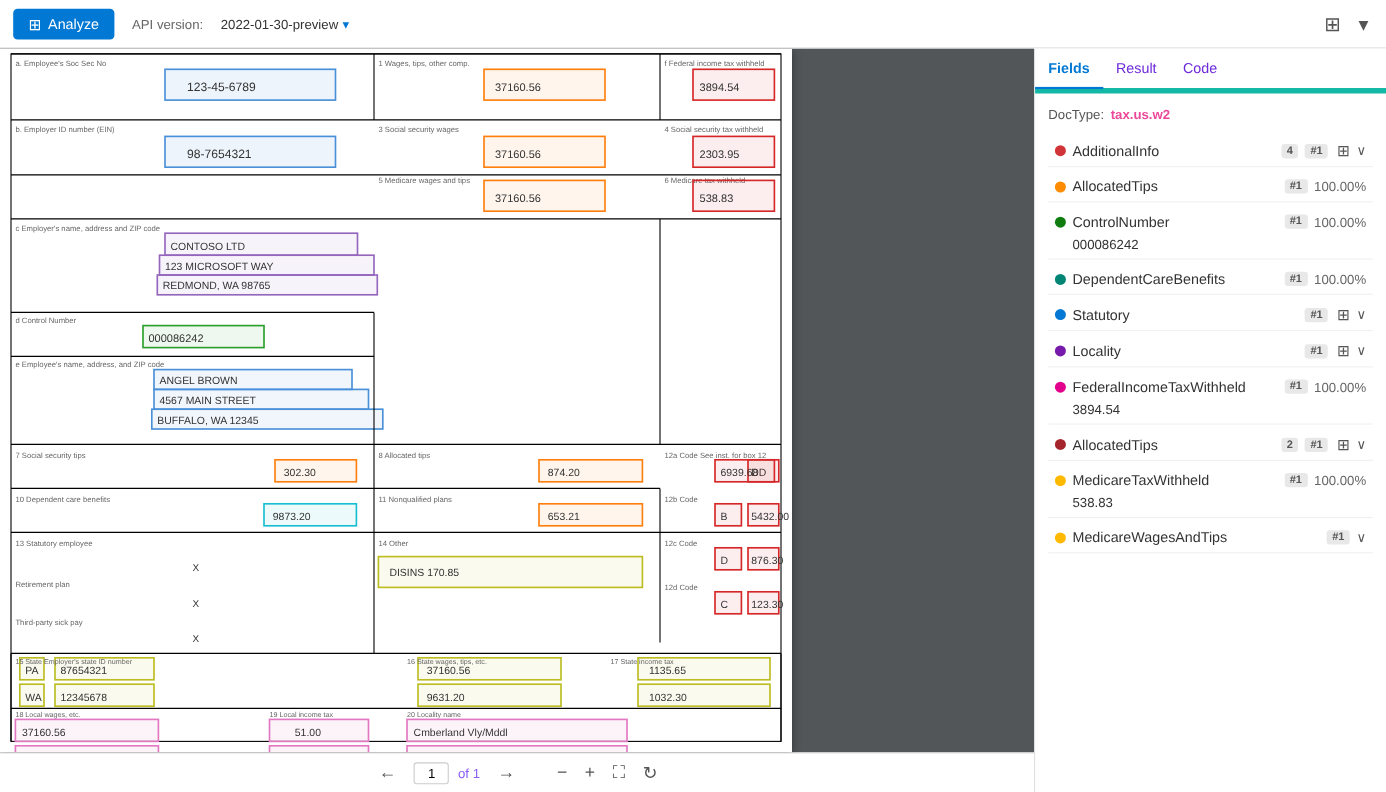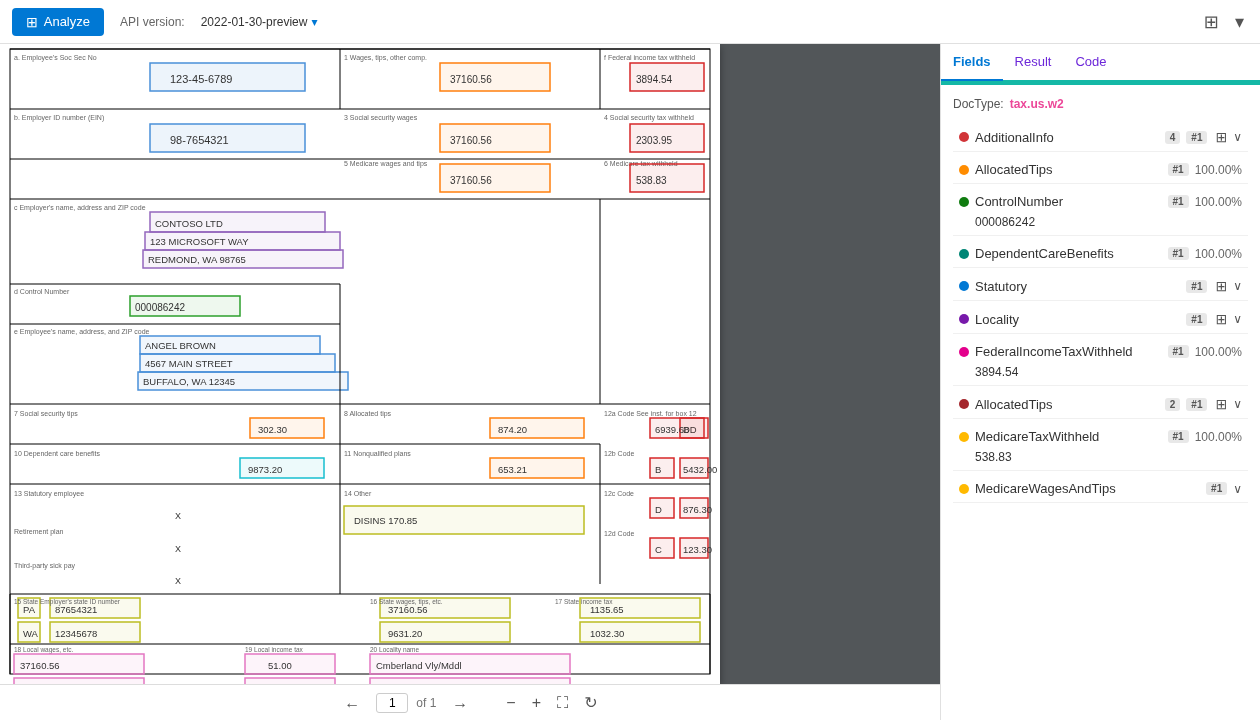--- a/index.html
+++ b/index.html
@@ -45,21 +45,21 @@
     }
 
     
     .doc-nav {
       height: 36px; background: #fff; border-top: 1px solid #ddd;
       display: flex; align-items: center; justify-content: center; gap: 8px;
       flex-shrink: 0;
     }
     .nav-btn { background: none; border: none; cursor: pointer; font-size: 16px; color: #555; padding: 4px 8px; }
     .page-input { width: 32px; text-align: center; border: 1px solid #ccc; border-radius: 3px; padding: 2px; font-size: 12px; }
-    .page-total { font-size: 12px; color: #737373; }
+    .page-total { font-size: 12px; color: #8b5cf6; }
     .zoom-controls { display: flex; gap: 4px; align-items: center; margin-left: 16px; }
     .zoom-btn { background: none; border: none; cursor: pointer; font-size: 16px; color: #555; padding: 2px 6px; }
 
     
     .right-panel {
       width: 320px; background: #fff; border-left: 1px solid #e0e0e0;
       display: flex; flex-direction: column; flex-shrink: 0;
     }
     .panel-tabs {
       display: flex; border-bottom: 5px solid #14b8a6; padding: 0 0;

